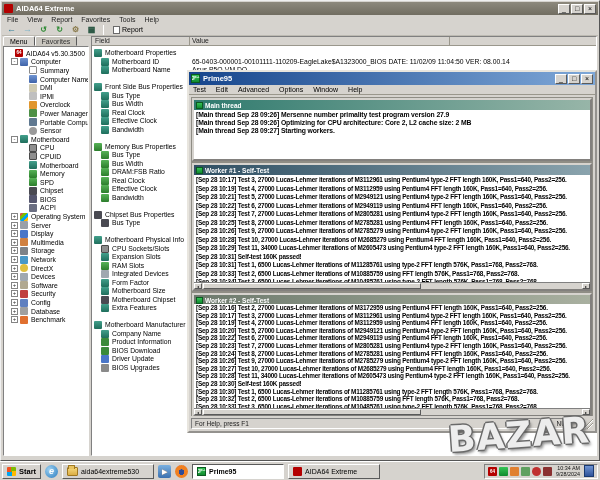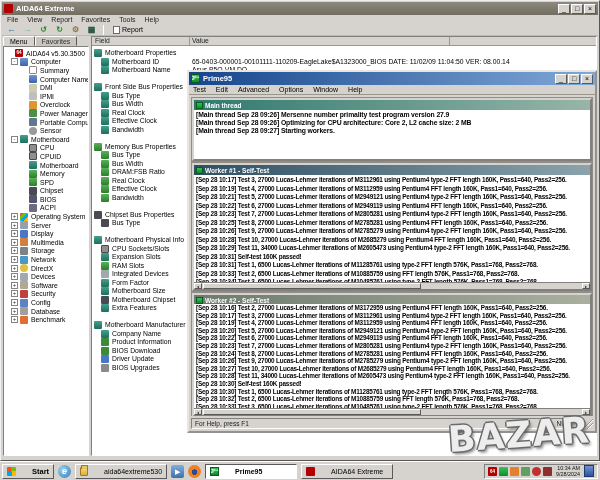--- a/index.html
+++ b/index.html
@@ -120,21 +120,21 @@
   .spanel{border:1px solid;border-color:#808080 #fff #fff #808080;font-size:6.5px;line-height:9px;
           padding:0 3px;color:#222;background:#d6d3ce;}
   .spanel.main{flex:1;}
   .spanel.numlock{width:34px;text-align:center;}
   .grip{width:10px;background:linear-gradient(135deg,transparent 50%,#9a978c 50% 55%,#fff 55% 60%,transparent 60%) ,
         linear-gradient(135deg,transparent 70%,#9a978c 70% 75%,#fff 75% 80%,transparent 80%);}
 
   
   #taskbar{position:absolute;left:0;top:461px;width:600px;height:19px;background:#d6d3ce;
            border-top:1px solid #fff;display:flex;align-items:center;gap:4px;padding:0 2px;z-index:4;}
-  .tb-btn{height:15px;display:flex;align-items:center;gap:16px;padding:0 4px;font-size:7px;white-space:nowrap;}
+  .tb-btn{height:15px;display:flex;align-items:center;gap:3px;padding:0 4px;font-size:7px;white-space:nowrap;}
   .tb-btn.start{font-weight:bold;font-size:7.5px;}
   .tb-btn.task{width:92px;overflow:hidden;}
   .tb-btn.active{background:#fff;border-color:#5a5a5a #fff #fff #5a5a5a;font-weight:bold;}
   .winflag{width:9px;height:9px;border-radius:1px;display:inline-block;
            background:conic-gradient(#7fba00 0 25%,#ffb900 0 50%,#00a4ef 0 75%,#f25022 0);}
   .ql{width:13px;height:13px;border-radius:50%;display:inline-block;}
   .ql-ie{background:radial-gradient(circle at 35% 35%,#9cd0f0,#2a7cc0);color:#fff;font-size:9px;
          font-style:italic;font-weight:bold;text-align:center;line-height:13px;}
   .ql-ie::before{content:"e";}
   .ql-media{background:linear-gradient(180deg,#7ab0e0,#3a70b0);border-radius:2px;position:relative;}

